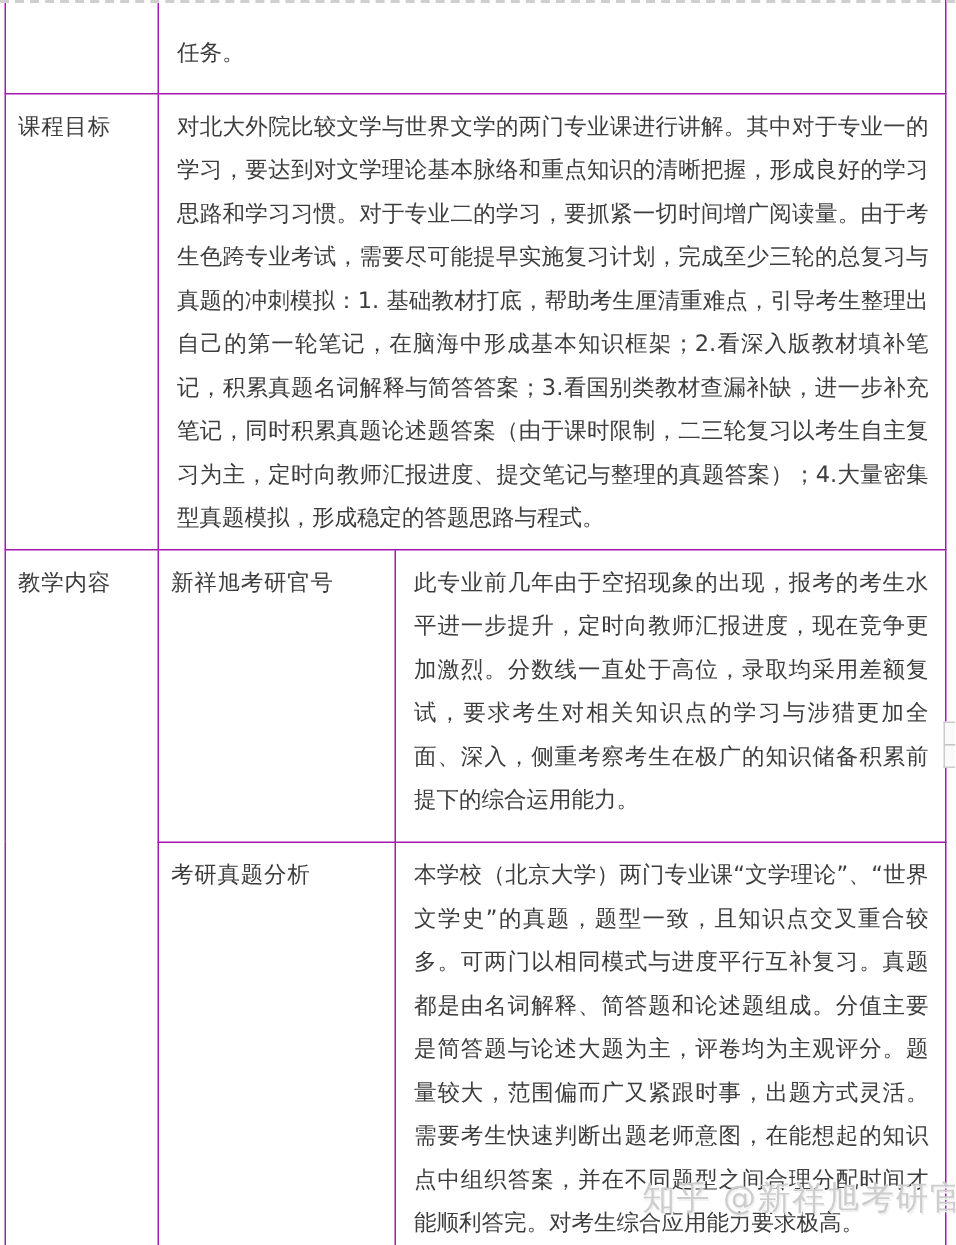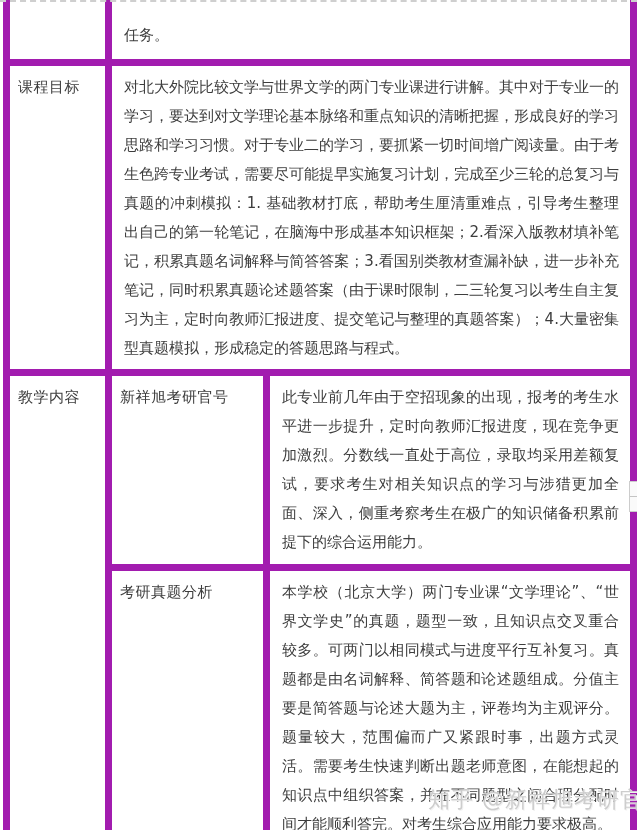--- a/index.html
+++ b/index.html
@@ -30,21 +30,21 @@
     top: 0;
     width: 627px;
     border-collapse: collapse;
     table-layout: fixed;
   }
   col.c0 { width: 102px; }
   col.c1 { width: 158px; }
   col.c2 { width: 367px; }
 
   td {
-    border: 7px solid #a21caf;
+    border: 1px solid #a21caf;
     vertical-align: top;
     font-size: 15px;
     line-height: 29px;
     color: #3d3d3d;
     overflow: hidden;
   }
   tr.r0 td { border-top: none; height: 62px; }
   tr.r1 td { height: 294px; }
   tr.r2 td { height: 195px; }
   tr.r3 td { height: 270px; }

